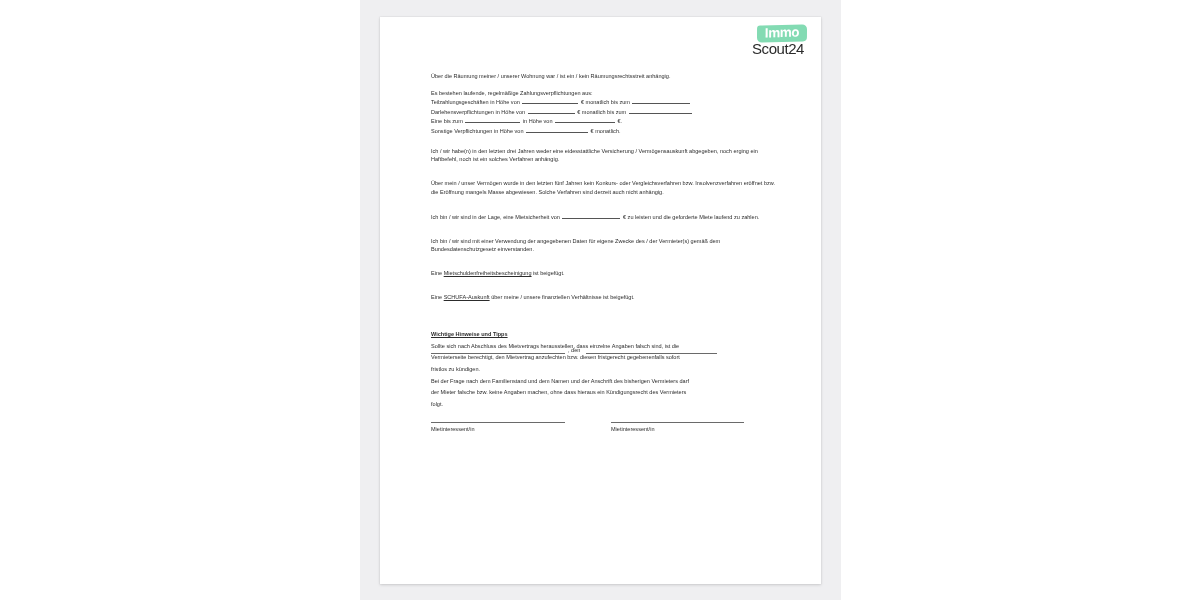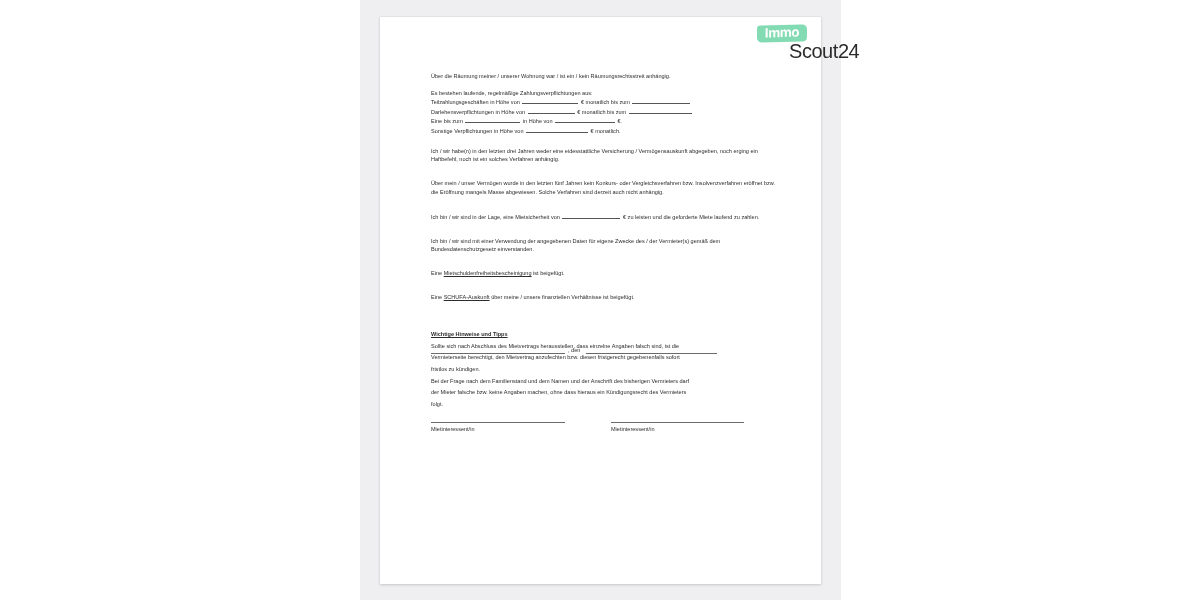--- a/index.html
+++ b/index.html
@@ -68,25 +68,24 @@
     letter-spacing: -0.4px;
     font-family: "Liberation Sans", "DejaVu Sans", sans-serif;
   }
   .logo-word {
     position: absolute;
     left: 0;
     top: 17px;
     width: 66px;
     text-align: center;
     color: #2b2b2b;
-    font-size: 20px;
+    font-size: 15px;
     font-weight: 400;
     letter-spacing: -0.45px;
     font-family: "Liberation Sans", "DejaVu Sans", sans-serif;
-    margin-left: 44px;
   }
 
   
   #doc {
     position: absolute;
     left: 51px;
     top: 55px;
     width: 348px;
     color: #2c2c2c;
     font-size: 5.55px;

